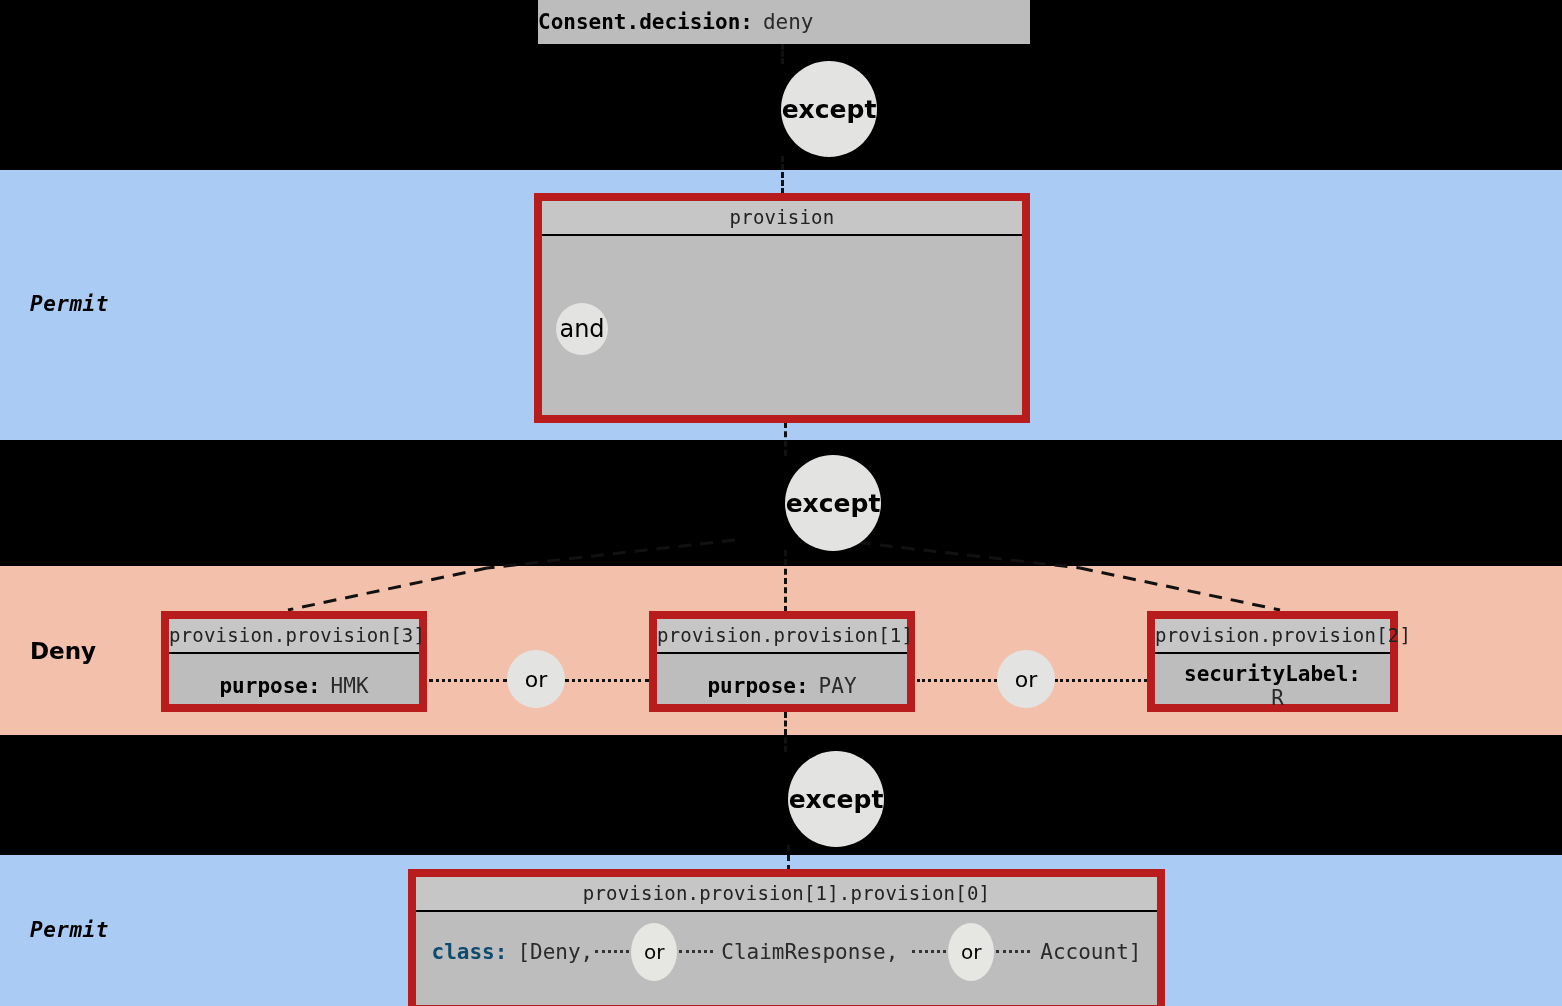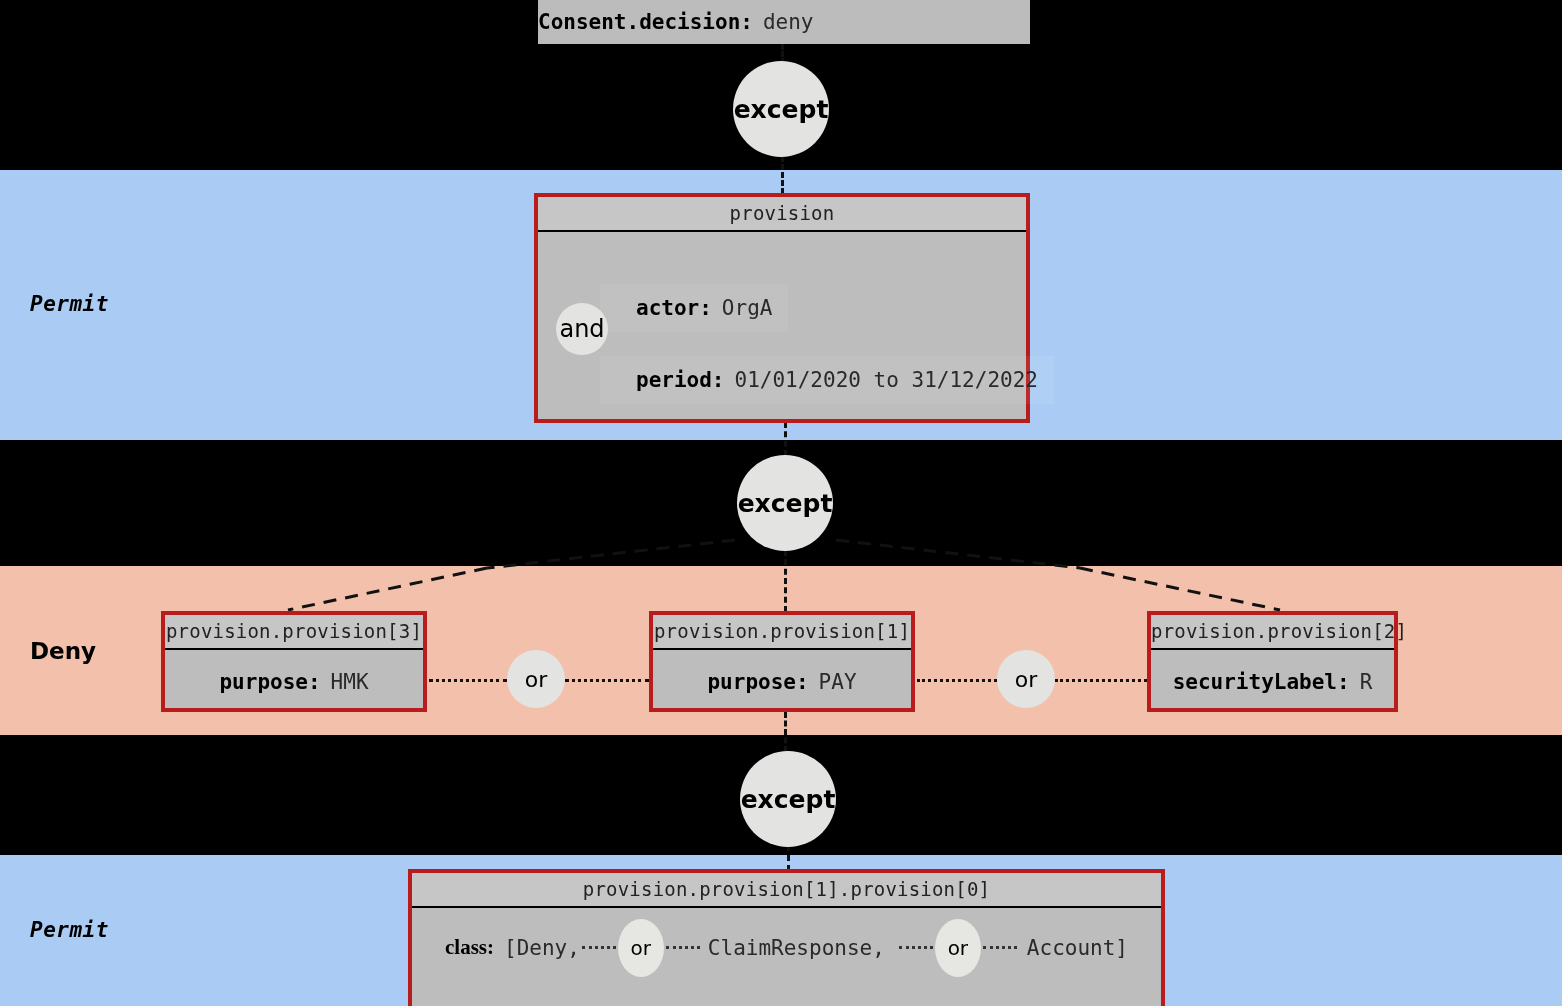--- a/index.html
+++ b/index.html
@@ -36,21 +36,21 @@
   }
   .band-label.sans {
     font-family: "DejaVu Sans", "Liberation Sans", sans-serif;
     font-size: 23px;
   }
 
   
   .node {
     position: absolute;
     background: #bdbdbd;
-    border: 4px solid #b91c1c;
+    border: 8px solid #b91c1c;
     z-index: 5;
   }
   .node.noborder { border: none; }
 
   .node-header {
     background: #c6c6c6;
     border-bottom: 2px solid #000;
     text-align: center;
     font-size: 19px;
     color: #222;
@@ -92,20 +92,21 @@
     align-items: center;
     justify-content: center;
     font-family: "DejaVu Sans", "Liberation Sans", sans-serif;
     color: #000;
     z-index: 20;
   }
   .circle.except {
     width: 96px; height: 96px;
     font-size: 25px;
     font-weight: bold;
+    margin-left: 48px;
   }
   .circle.op {
     width: 58px; height: 58px;
     font-size: 22px;
     font-weight: normal;
   }
   .circle.and-node {
     width: 52px; height: 52px;
     font-size: 24px;
   }
@@ -134,21 +135,21 @@
   }
 
   
   .class-row {
     display: flex;
     align-items: center;
     white-space: nowrap;
     font-size: 21px;
   }
   .class-row .seg { color: #2a2a2a; }
-  .class-row .k { font-weight: bold; color: #000000; font-family: Liberation Serif, serif; }
+  .class-row .k { font-weight: bold; color: #0c4a6e; }
   .inline-dot {
     width: 34px;
     border-top: 3px dotted #333;
     height: 0;
     margin: 0 2px;
   }
   .inline-or {
     position: relative;
     width: 46px; height: 58px;
     background: #e6e6e3;
@@ -194,30 +195,20 @@
   <div class="field-row" style="justify-content:flex-start; height:44px;">
     <span class="k">Consent.decision:</span>
     <span class="v">deny</span>
   </div>
 </div>
 
 <div class="circle except" style="left:733px; top:61px;">except</div>
 
 <div class="node" style="left:534px; top:193px; width:496px; height:230px;">
   <div class="node-header">provision</div>
-  <div class="node-body" style="height:193px; position:relative;">
-    <div class="field-row field-shade" style="position:absolute; left:62px; top:52px; height:48px; padding:0 16px 0 36px;">
-      <span class="k">actor:</span>
-      <span class="v">OrgA</span>
-    </div>
-    <div class="field-row field-shade" style="position:absolute; left:62px; top:124px; height:48px; padding:0 16px 0 36px;">
-      <span class="k">period:</span>
-      <span class="v">01/01/2020 to 31/12/2022</span>
-    </div>
-  </div>
 </div>
 
 <div class="circle and-node" style="left:556px; top:303px;">and</div>
 
 <div class="circle except" style="left:737px; top:455px;">except</div>
 
 <div class="node" style="left:161px; top:611px; width:266px; height:101px;">
   <div class="node-header">provision.provision[3]</div>
   <div class="node-body field-row" style="height:64px; justify-content:center;">
     <span class="k">purpose:</span>
@@ -228,21 +219,21 @@
 <div class="node" style="left:649px; top:611px; width:266px; height:101px;">
   <div class="node-header">provision.provision[1]</div>
   <div class="node-body field-row" style="height:64px; justify-content:center;">
     <span class="k">purpose:</span>
     <span class="v">PAY</span>
   </div>
 </div>
 
 <div class="node" style="left:1147px; top:611px; width:251px; height:101px;">
   <div class="node-header">provision.provision[2]</div>
-  <div class="node-body field-row" style="height:64px; justify-content:center;">
+  <div class="node-body field-row" style="height:64px; justify-content:center;flex-direction:column;">
     <span class="k">securityLabel:</span>
     <span class="v">R</span>
   </div>
 </div>
 
 <div class="dotline" style="left:429px; top:679px; width:78px;"></div>
 <div class="circle op" style="left:507px; top:650px;">or</div>
 <div class="dotline" style="left:565px; top:679px; width:84px;"></div>
 
 <div class="dotline" style="left:917px; top:679px; width:80px;"></div>

